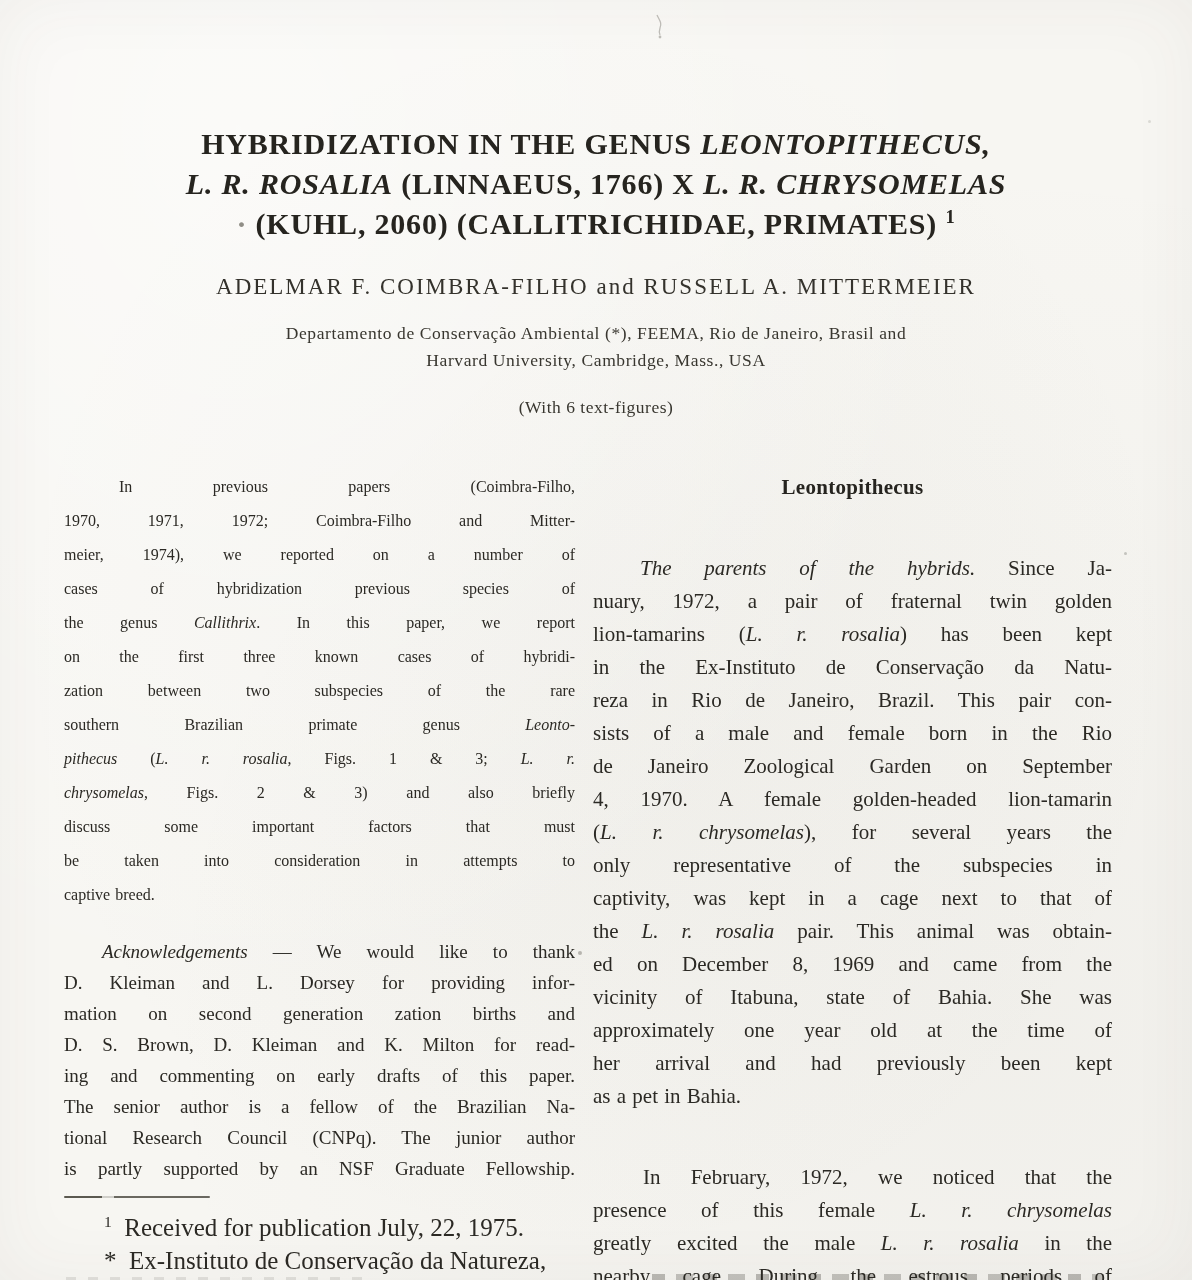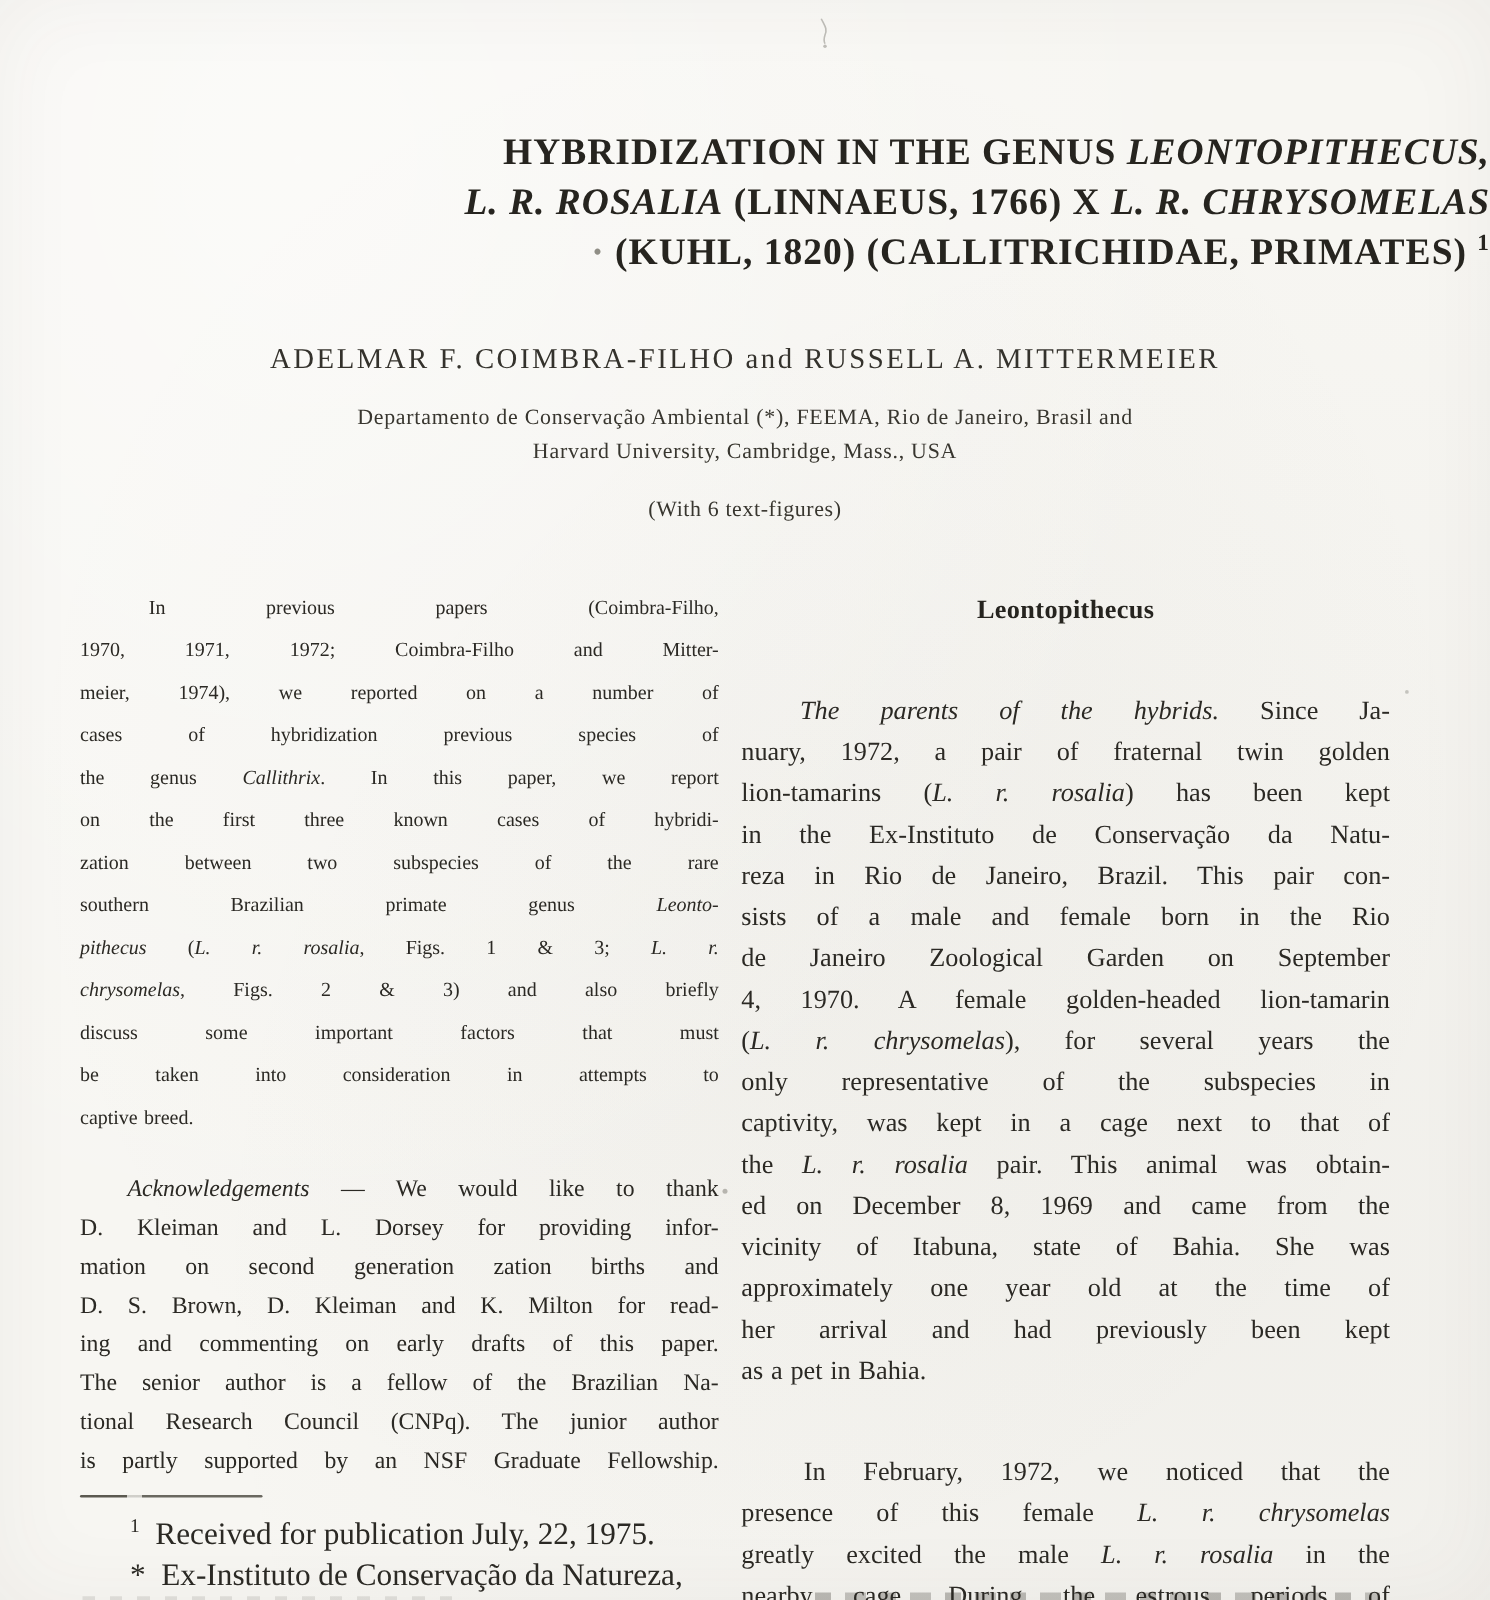--- a/index.html
+++ b/index.html
@@ -11,21 +11,21 @@
     background-image:
       radial-gradient(ellipse at 20% 10%, rgba(255,255,255,.5), rgba(255,255,255,0) 55%),
       radial-gradient(ellipse at 85% 80%, rgba(120,115,100,.05), rgba(120,115,100,0) 60%),
       radial-gradient(ellipse at 50% 50%, rgba(130,125,110,.04), rgba(130,125,110,0) 70%);
     box-shadow: inset 0 0 70px rgba(70,65,50,.05);
     overflow:hidden;
     font-family:"Liberation Serif","DejaVu Serif",serif;
     color:#2b2924;
   }
   
-  .paper-title{position:absolute;top:102px;left:0;right:0;margin:0;text-align:right;
+  .paper-title{position:absolute;top:124px;left:0;right:0;margin:0;text-align:center;
     font-size:30px;font-weight:700;line-height:40px;letter-spacing:.8px;color:#26241f;}
   .authors{position:absolute;top:272px;left:0;right:0;text-align:center;
     font-size:23px;line-height:30px;letter-spacing:2px;color:#34322c;}
   .affiliation{position:absolute;top:320px;left:0;right:0;text-align:center;
     font-size:17.5px;line-height:27px;letter-spacing:.6px;color:#38362f;}
   .figures-note{position:absolute;top:396px;left:0;right:0;text-align:center;
     font-size:17.5px;line-height:22px;letter-spacing:.5px;color:#38362f;}
   
   .columns{position:absolute;top:470px;left:64px;width:1048px;display:flex;gap:18px;}
   .col-left{width:511px;flex:none;}
@@ -73,21 +73,21 @@
   </div>
   <div class="speck sA"></div>
   <div class="speck sB"></div>
   <div class="speck sC"></div>
   <div class="clip-smudge"></div>
   <div class="clip-smudge-l"></div>
 
   <h1 class="paper-title">
     <div class="title-line"><span class="">HYBRIDIZATION IN THE GENUS </span><span class="it ">LEONTOPITHECUS,</span></div>
     <div class="title-line"><span class="it ">L. R. ROSALIA</span><span class=""> (LINNAEUS, 1766) X </span><span class="it ">L. R. CHRYSOMELAS</span></div>
-    <div class="title-line"><span class="faint">· </span><span class="">(KUHL, 1820) (CALLITRICHIDAE, PRIMATES) </span><sup class="">1</sup></div>
+    <div class="title-line"><span class="faint">· </span><span class="">(KUHL, 2060) (CALLITRICHIDAE, PRIMATES) </span><sup class="">1</sup></div>
   </h1>
 
   <div class="authors">ADELMAR F. COIMBRA-FILHO and RUSSELL A. MITTERMEIER</div>
 
   <div class="affiliation">
     <div>Departamento de Conservação Ambiental (*), FEEMA, Rio de Janeiro, Brasil and</div>
     <div>Harvard University, Cambridge, Mass., USA</div>
   </div>
 
   <div class="figures-note">(With 6 text-figures)</div>

